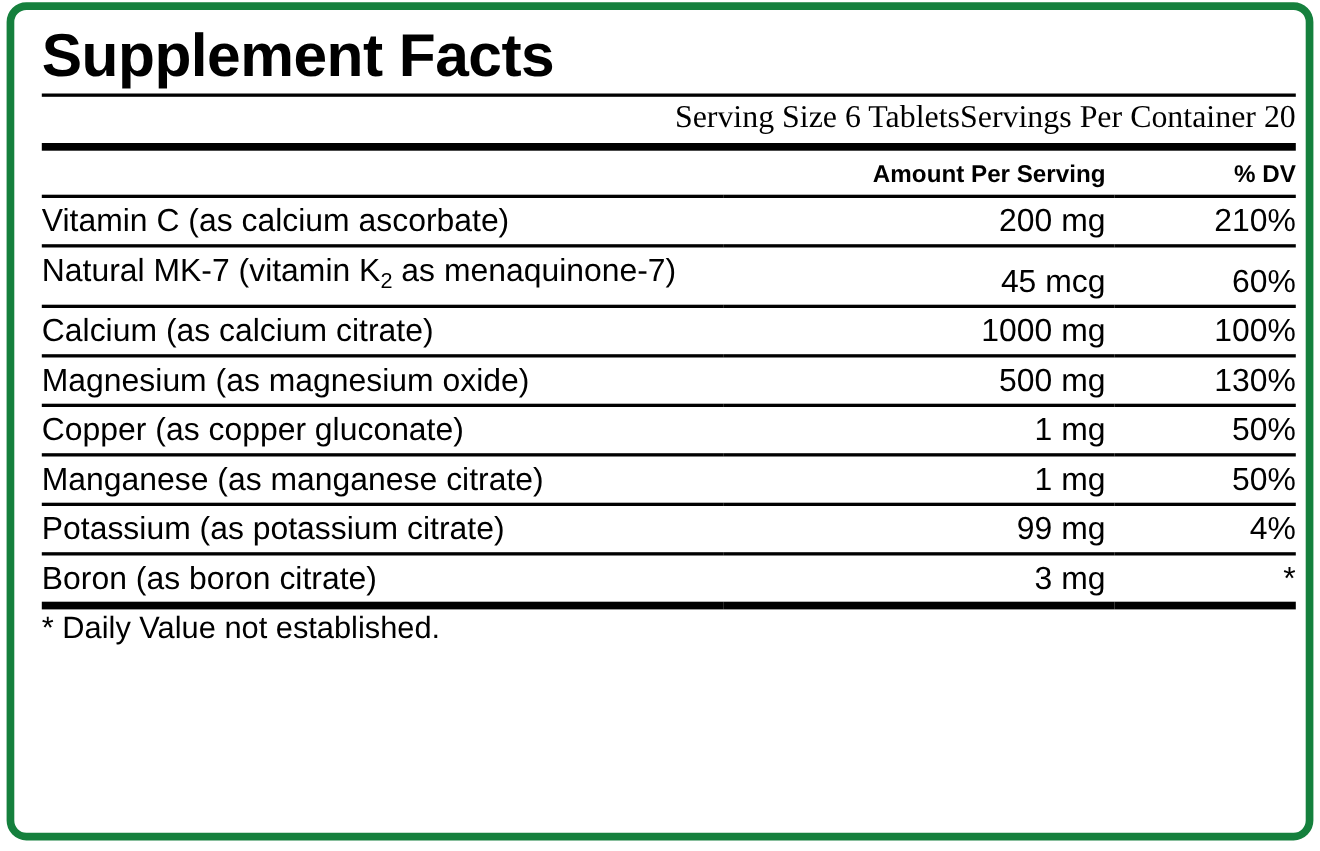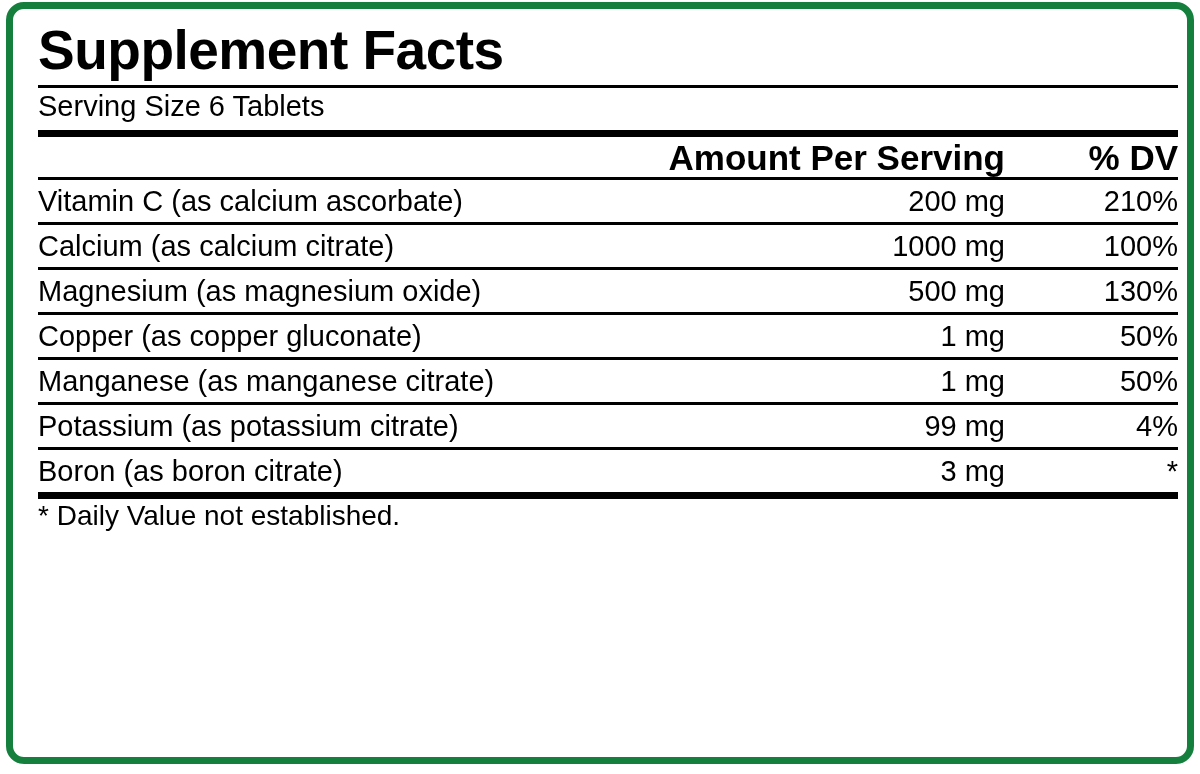--- a/index.html
+++ b/index.html
@@ -38,25 +38,26 @@
     font-size: 55px;
     font-weight: bold;
     letter-spacing: -0.5px;
     line-height: 66px;
     margin: 0 0 2px 0;
     white-space: nowrap;
   }
 
   .serving-row {
     display: flex;
-    justify-content: space-between;
+    justify-content: flex-end;
     align-items: baseline;
     font-size: 29px;
     line-height: 36px;
     padding-bottom: 4px;
+    font-family: Liberation Serif, serif;
   }
 
   .rule-thick {
     height: 7px;
     background: #000000;
     margin: 2px 0 0 0;
   }
   .rule-thin {
     height: 3px;
     background: #000000;
@@ -73,21 +74,21 @@
   table.facts col.c-dv   { width: 165px; }
 
   table.facts th, table.facts td {
     padding: 4px 0 4px 0;
     vertical-align: bottom;
     line-height: 34px;
     border-bottom: 3px solid #000000;
   }
   table.facts th {
     font-weight: bold;
-    font-size: 35px;
+    font-size: 22px;
     padding-bottom: 2px;
   }
   table.facts th.h-amt, table.facts th.h-dv,
   table.facts td.v-amt, table.facts td.v-dv {
     text-align: right;
   }
   table.facts td.v-amt { padding-right: 8px; text-align: right; }
   table.facts th.h-amt { padding-right: 8px; }
   table.facts td.v-name { text-align: left; }
   table.facts tr.last td { border-bottom: 7px solid #000000; }
@@ -107,20 +108,21 @@
 
 <div class="panel">
   <div class="inner">
 
     <div class="title">Supplement Facts</div>
 
     <div class="rule-thin"></div>
 
     <div class="serving-row">
       <span>Serving Size 6 Tablets</span>
+      <span>Servings Per Container 20</span>
     </div>
 
     <div class="rule-thick"></div>
 
     <table class="facts">
       <colgroup>
         <col class="c-name">
         <col class="c-amt">
         <col class="c-dv">
       </colgroup>
@@ -129,20 +131,25 @@
           <th class="h-name"></th>
           <th class="h-amt">Amount Per Serving</th>
           <th class="h-dv">% DV</th>
         </tr>
       </thead>
       <tbody>
           <tr>
             <td class="v-name">Vitamin C (as calcium ascorbate)</td>
             <td class="v-amt">200 mg</td>
             <td class="v-dv">210%</td>
+          </tr>
+          <tr>
+            <td class="v-name">Natural MK-7 (vitamin K<sub>2</sub> as menaquinone-7)</td>
+            <td class="v-amt">45 mcg</td>
+            <td class="v-dv">60%</td>
           </tr>
           <tr>
             <td class="v-name">Calcium (as calcium citrate)</td>
             <td class="v-amt">1000 mg</td>
             <td class="v-dv">100%</td>
           </tr>
           <tr>
             <td class="v-name">Magnesium (as magnesium oxide)</td>
             <td class="v-amt">500 mg</td>
             <td class="v-dv">130%</td>

